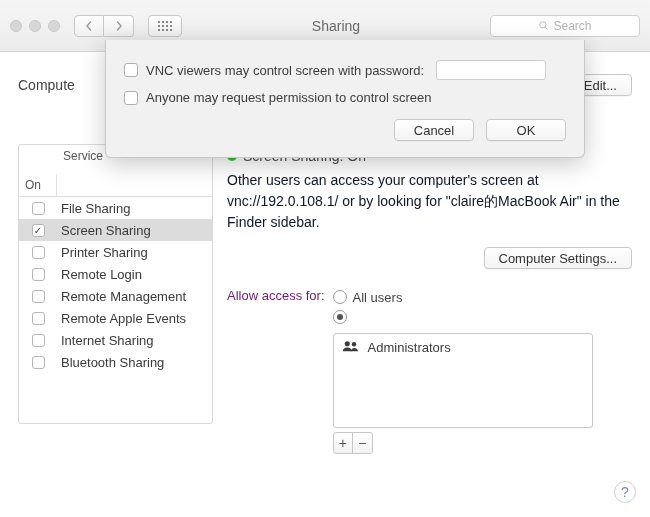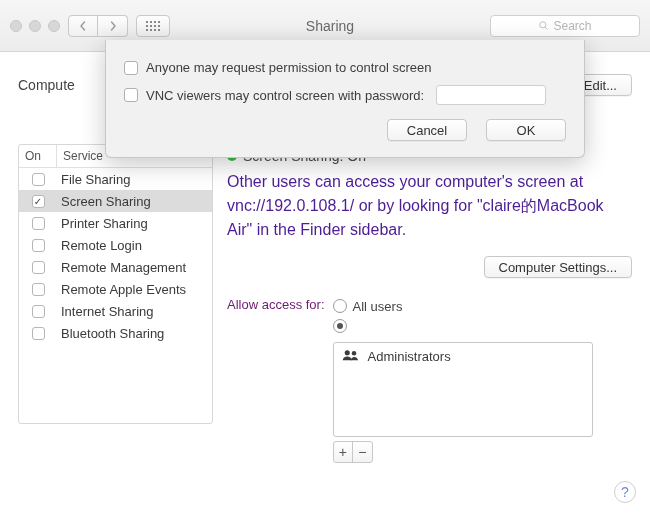--- a/index.html
+++ b/index.html
@@ -1,19 +1,19 @@
 <!DOCTYPE html>
 <html><head>
 <meta charset="utf-8">
 <style>
   * { box-sizing: border-box; margin: 0; padding: 0; font-family: -apple-system, "Helvetica Neue", Arial, sans-serif; }
   body { width: 650px; height: 517px; background: #fff; overflow: hidden; position: relative; color: #3a3a3a; font-size: 13px; }
 
   
-  .titlebar { height: 52px; background: linear-gradient(#f6f6f6,#ececec); border-bottom: 1px solid #d6d6d6; display: flex; align-items: center; padding: 0 10px; gap: 2px; }
+  .titlebar { height: 52px; background: linear-gradient(#f6f6f6,#ececec); border-bottom: 1px solid #d6d6d6; display: flex; align-items: center; padding: 0 10px; gap: 8px; }
   .traffic { display: flex; gap: 7px; margin-right: 6px; }
   .traffic span { width: 12px; height: 12px; border-radius: 50%; background: #d7d7d7; border:1px solid #c8c8c8; }
   .navbtns { display: flex; }
   .navbtn { width: 30px; height: 22px; background: linear-gradient(#fdfdfd,#f0f0f0); border:1px solid #c9c9c9; display:flex; align-items:center; justify-content:center; font-size:12px; color:#888; }
   .navbtn:first-child { border-radius:4px 0 0 4px; }
   .navbtn:last-child  { border-left:none; border-radius:0 4px 4px 0; }
   .gridbtn { width: 34px; height:22px; margin-left:6px; border:1px solid #c9c9c9; border-radius:4px; background:linear-gradient(#fdfdfd,#f0f0f0); display:flex; align-items:center; justify-content:center; }
   .dots { display:grid; grid-template-columns:repeat(4,2px); grid-template-rows:repeat(3,2px); gap:2px; }
   .dots i { width:2px; height:2px; background:#888; }
   .tb-title { flex:1; text-align:center; font-size:14px; color:#6a6a6a; }
@@ -24,34 +24,34 @@
   .toprow { display:flex; align-items:center; padding: 22px 18px 0 18px; gap:10px; }
   .toprow .cn-label { font-size:14px; color:#444; }
   .toprow .spacer { flex:1; }
   .cn-input { width:55px; height:22px; border:1px solid #d4d4d4; border-radius:3px; background:#fff; }
   .mac-btn { height:22px; padding:0 14px; border:1px solid #c8c8c8; border-radius:4px; background:linear-gradient(#ffffff,#f3f3f3); font-size:13px; color:#333; display:inline-flex; align-items:center; justify-content:center; box-shadow:0 1px 0 rgba(0,0,0,.04); cursor:default; }
 
   
   .content { display:flex; padding: 8px 18px 18px 18px; gap:14px; }
   .svc-pane { width:195px; height:280px; border:1px solid #d8d8d8; border-radius:3px; margin-top:40px; background:#fff; }
   .svc-head { display:flex; font-size:12px; color:#555; border-bottom:1px solid #e0e0e0; }
-  .svc-head .c1 { width:38px; padding:4px 6px; border-right:1px solid #e0e0e0; }
+  .svc-head .c1 { width:38px; padding:4px 6px; border-right:1px solid #e0e0e0;margin-top:29px; }
   .svc-head .c2 { flex:1; padding:4px 6px; }
   .svc-rows { }
   .svc-row { display:flex; align-items:center; height:22px; font-size:13px; }
   .svc-row.sel { background:#dcdcdc; }
   .svc-row .c1 { width:38px; display:flex; align-items:center; justify-content:center; color:#6b6b6b; }
   .svc-row .cb { width:13px; height:13px; border:1px solid #b6b6b6; border-radius:3px; background:#fff; display:flex; align-items:center; justify-content:center; font-size:10px; color:#444; }
   .svc-row .cb.checked::after { content:"✓"; }
   .svc-row .c2 { flex:1; padding-left:4px; }
 
   .detail { flex:1; padding-top:44px; }
   .status-row { display:flex; align-items:center; gap:6px; font-size:14px; color:#4b4b4b; }
   .dot-green { width:10px; height:10px; border-radius:50%; background:#3bbf3b; }
-  .subtext { font-size:16px; color:#4c1d95; line-height:1.5; margin-top:6px; max-width:400px; }
+  .subtext { font-size:14px; color:#0f172a; line-height:1.5; margin-top:6px; max-width:400px; }
   .cs-row { margin-top:14px; display:flex; justify-content:flex-end; }
   .allow-row { margin-top:18px; display:flex; align-items:flex-start; gap:8px; }
   .allow-label { font-size:13px; color:#701a75; padding-top:1px; }
   .radios { }
   .radio-row { display:flex; align-items:center; gap:6px; font-size:13px; color:#444; height:20px; }
   .radio { width:14px; height:14px; border-radius:50%; border:1px solid #9a9a9a; background:#fff; display:flex; align-items:center; justify-content:center; }
   .radio.sel::after { content:""; width:6px; height:6px; border-radius:50%; background:#555; }
 
   .user-area { margin-top:6px; }
   .user-list { width:260px; height:95px; border:1px solid #c7c7c7; border-radius:3px; background:#fff; margin-left:0; }
@@ -62,21 +62,21 @@
   .pm-btns > div:first-child { border-right:1px solid #c7c7c7; }
 
   
   .help { position:absolute; right:14px; bottom:14px; width:22px; height:22px; border-radius:50%; border:1px solid #cfcfcf; display:flex; align-items:center; justify-content:center; color:#6f8bd8; font-size:14px; background:#fff; }
 
   
   .sheet { position:absolute; left:105px; top:40px; width:480px; background:#f1f1f1; border:1px solid #c7c7c7; border-top:none; border-radius:0 0 6px 6px; box-shadow:0 6px 24px rgba(0,0,0,.22); padding:20px 18px 16px 18px; z-index:50; }
   .sheet .opt { display:flex; align-items:center; gap:8px; font-size:13px; color:#3d3d3d; margin-bottom:10px; }
   .sheet .opt .cb { width:14px; height:14px; border:1px solid #b0b0b0; border-radius:3px; background:#fff; }
   .sheet .pwfield { width:110px; height:20px; border:1px solid #cfcfcf; background:#fff; border-radius:3px; margin-left:4px; }
-  .sheet-buttons { display:flex; justify-content:flex-end; gap:19px; margin-top:14px; }
+  .sheet-buttons { display:flex; justify-content:flex-end; gap:12px; margin-top:14px; }
   .sheet-buttons .mac-btn { width:80px; }
 </style>
 </head>
 <body>
 
 <div class="titlebar">
   <div class="traffic">
     <span></span>
     <span></span>
     <span></span>
@@ -228,24 +228,24 @@
       </div>
     </div>
   </div>
 </div>
 
 <div class="help">?</div>
 
 <div class="sheet">
   <div class="opt">
     <span class="cb"></span>
-    <span>Anyone may request permission to control screen</span>
+    <span>VNC viewers may control screen with password:</span>
+    <span class="pwfield"></span>
   </div>
   <div class="opt">
     <span class="cb"></span>
-    <span>VNC viewers may control screen with password:</span>
-    <span class="pwfield"></span>
+    <span>Anyone may request permission to control screen</span>
   </div>
   <div class="sheet-buttons">
     <button class="mac-btn">Cancel</button>
     <button class="mac-btn">OK</button>
   </div>
 </div>
 
 </body></html>

